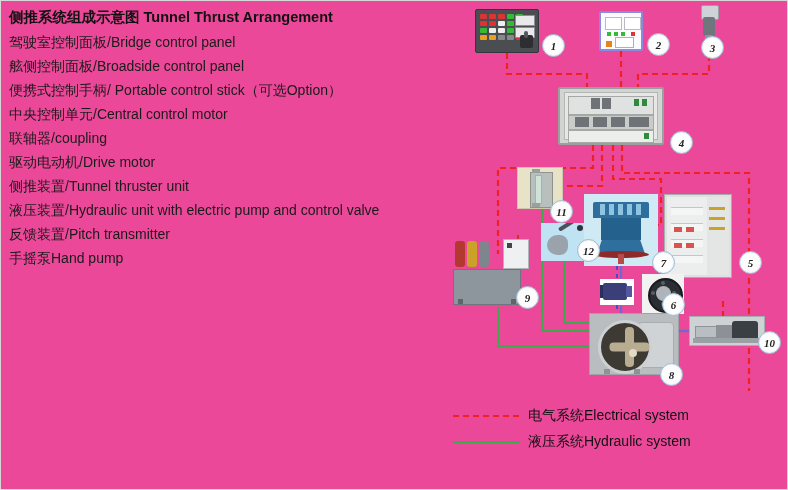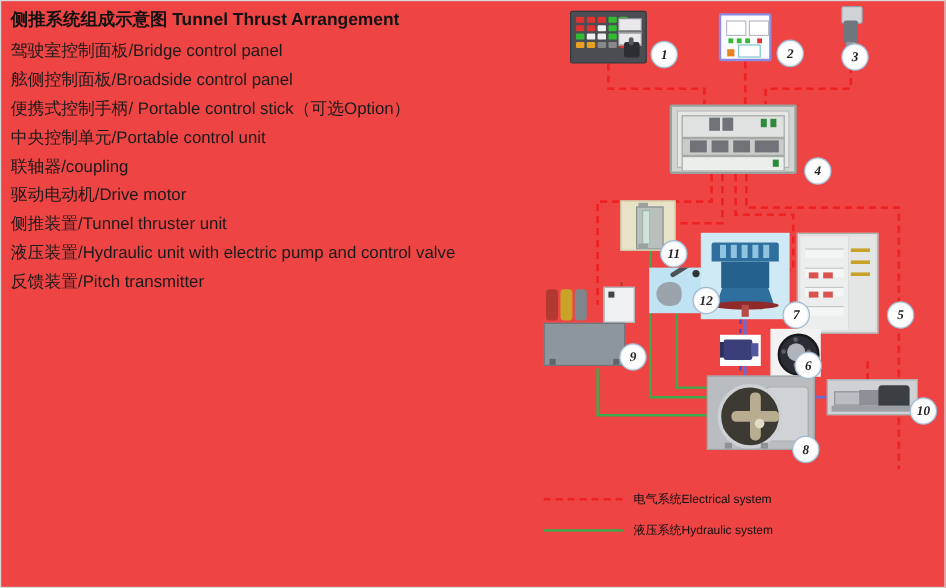--- a/index.html
+++ b/index.html
@@ -3,41 +3,41 @@
 <meta charset="utf-8">
 <style>
   html,body{margin:0;padding:0;}
   body{
     width:788px;height:490px;
     background:#ffffff;
     font-family:"Liberation Sans","DejaVu Sans",sans-serif;
     overflow:hidden;
     position:relative;
   }
-  #root{position:relative;width:788px;height:490px;border:1px solid #d8d8d8;box-sizing:border-box;background:#ef4444;}
+  #root{position:relative;width:788px;height:490px;border:1px solid #d8d8d8;box-sizing:border-box;background:#ec4899;}
 
   
   .txt-list{position:absolute;left:8px;top:6px;width:450px;}
   .title{
     font-size:14.5px;font-weight:bold;color:#111;
     line-height:21px;margin-bottom:2px;letter-spacing:0px;
   }
   .txt-row{
     font-size:14px;color:#1a1a1a;line-height:24px;white-space:nowrap;
   }
 
   
   .legend{position:absolute;left:452px;top:402px;}
   .lg-row{display:flex;align-items:center;height:26px;}
   .lg-swatch{width:66px;height:0;margin-right:9px;position:relative;}
   .lg-swatch i{position:absolute;left:0;top:-1px;width:66px;height:0;display:block;}
   .sw-red{border-top:2px dashed #ee2222;}
   .sw-green{border-top:2px solid #3aaa4a;}
   .sw-blue{border-top:2px solid #6a6ad0;}
-  .lg-label{font-size:10px;color:#111;white-space:nowrap;text-align:right;}
+  .lg-label{font-size:14px;color:#111;white-space:nowrap;text-align:right;}
 
   
   .diagram{position:absolute;left:0;top:0;width:788px;height:400px;}
   .diagram svg{position:absolute;left:0;top:0;}
 
   
   .node{position:absolute;box-sizing:border-box;overflow:hidden;}
 
   
   .badge{
@@ -190,26 +190,27 @@
 </head>
 <body>
 
 <div id="root">
 
   <div class="txt-list">
     <div class="title">侧推系统组成示意图 Tunnel Thrust Arrangement</div>
     <div class="txt-row">驾驶室控制面板/Bridge control panel</div>
     <div class="txt-row">舷侧控制面板/Broadside control panel</div>
     <div class="txt-row">便携式控制手柄/ Portable control stick（可选Option）</div>
-    <div class="txt-row">中央控制单元/Portable control unit</div>
+    <div class="txt-row">中央控制单元/Central control motor</div>
     <div class="txt-row">联轴器/coupling</div>
     <div class="txt-row">驱动电动机/Drive motor</div>
     <div class="txt-row">侧推装置/Tunnel thruster unit</div>
     <div class="txt-row">液压装置/Hydraulic unit with electric pump and control valve</div>
     <div class="txt-row">反馈装置/Pitch transmitter</div>
+    <div class="txt-row">手摇泵Hand pump</div>
   </div>
 
   <div class="diagram">
 
     <svg width="788" height="400">
       <g stroke="#ee2222" stroke-width="2.2" fill="none" stroke-dasharray="6,4" stroke-linecap="butt">
 
         <path d="M506,52 L506,73 L586,73 L586,86"></path>
 
         <path d="M620,50 L620,86"></path>

